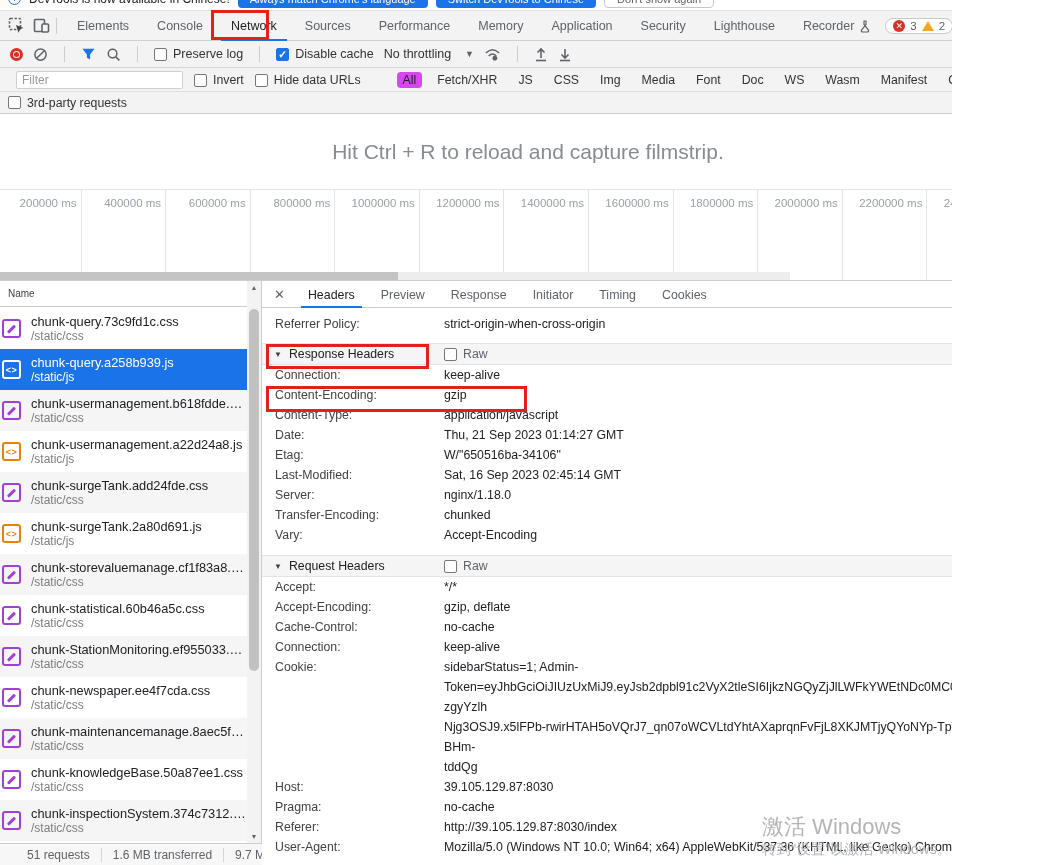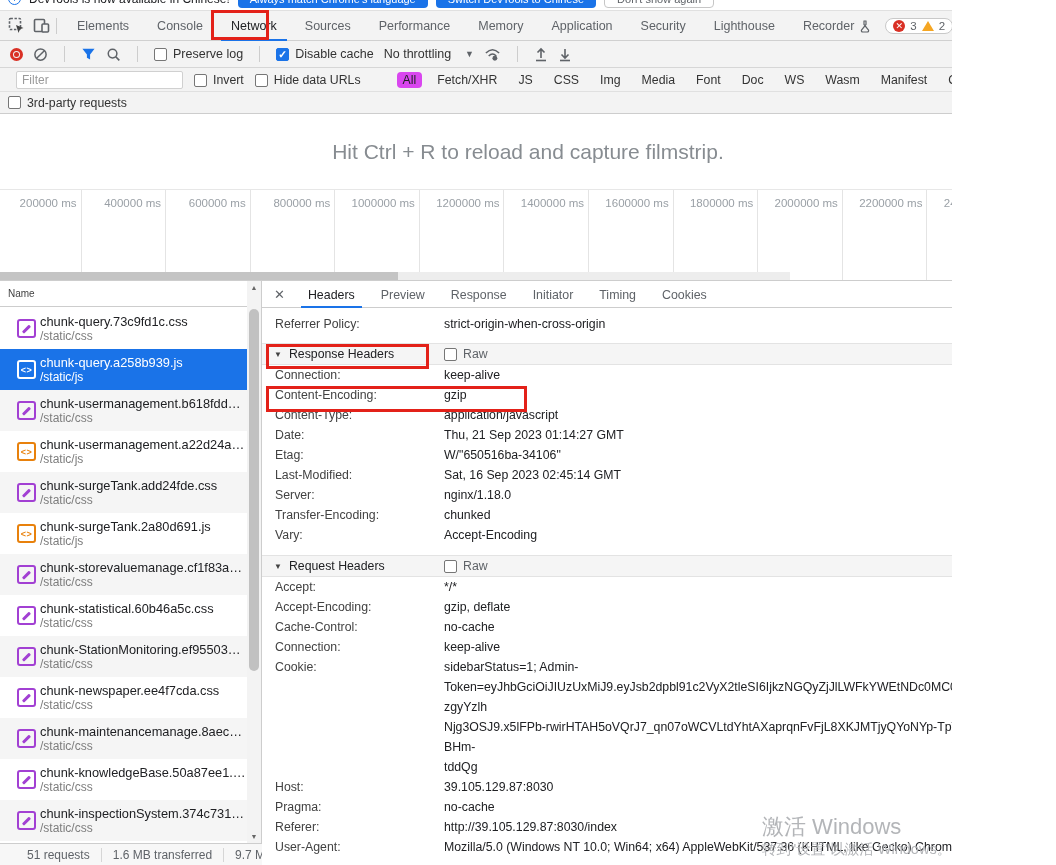--- a/index.html
+++ b/index.html
@@ -80,21 +80,21 @@
   .hscroll { position:absolute; left:0; bottom:0; width:790px; height:8px; background:#ededed; }
   .hscroll .thumb { width:398px; height:8px; background:#c4c4c4; }
 
   
   .split { position:absolute; top:280px; left:0; width:1056px; height:585px; border-top:1px solid #cdcdcd; display:flex; }
 
   .namepanel { position:relative; width:262px; height:100%; border-right:1px solid #cdcdcd; background:#fff; overflow:hidden; }
   .name-head { height:26px; line-height:26px; padding-left:8px; font-size:10px; color:#424242;
     border-bottom:1px solid #cdcdcd; background:#fff; }
   .req-list { position:absolute; top:27px; left:0; width:247px; }
-  .req { height:41px; display:flex; align-items:center; gap:4px; padding-left:17px; background:#fff; overflow:hidden; }
+  .req { height:41px; display:flex; align-items:center; gap:10px; padding-left:2px; background:#fff; overflow:hidden; }
   .req.shaded { background:#f5f5f5; }
   .req.selected { background:#1a73e8; }
   .req-icon { width:19px; height:19px; border:2px solid; border-radius:3px; flex:0 0 auto;
     display:flex; align-items:center; justify-content:center; position:relative; }
   .req.t-css .req-icon { border-color:#a240d3; }
   .req.t-js .req-icon { border-color:#e8810c; }
   .req.selected .req-icon { border-color:#fff !important; }
   .pen { width:2.6px; height:10px; border-radius:1px; transform:rotate(45deg); background:#a240d3; }
   .jsg { font-size:9px; font-weight:bold; color:#e8810c; letter-spacing:0.5px; }
   .req.selected .jsg { color:#fff; }

